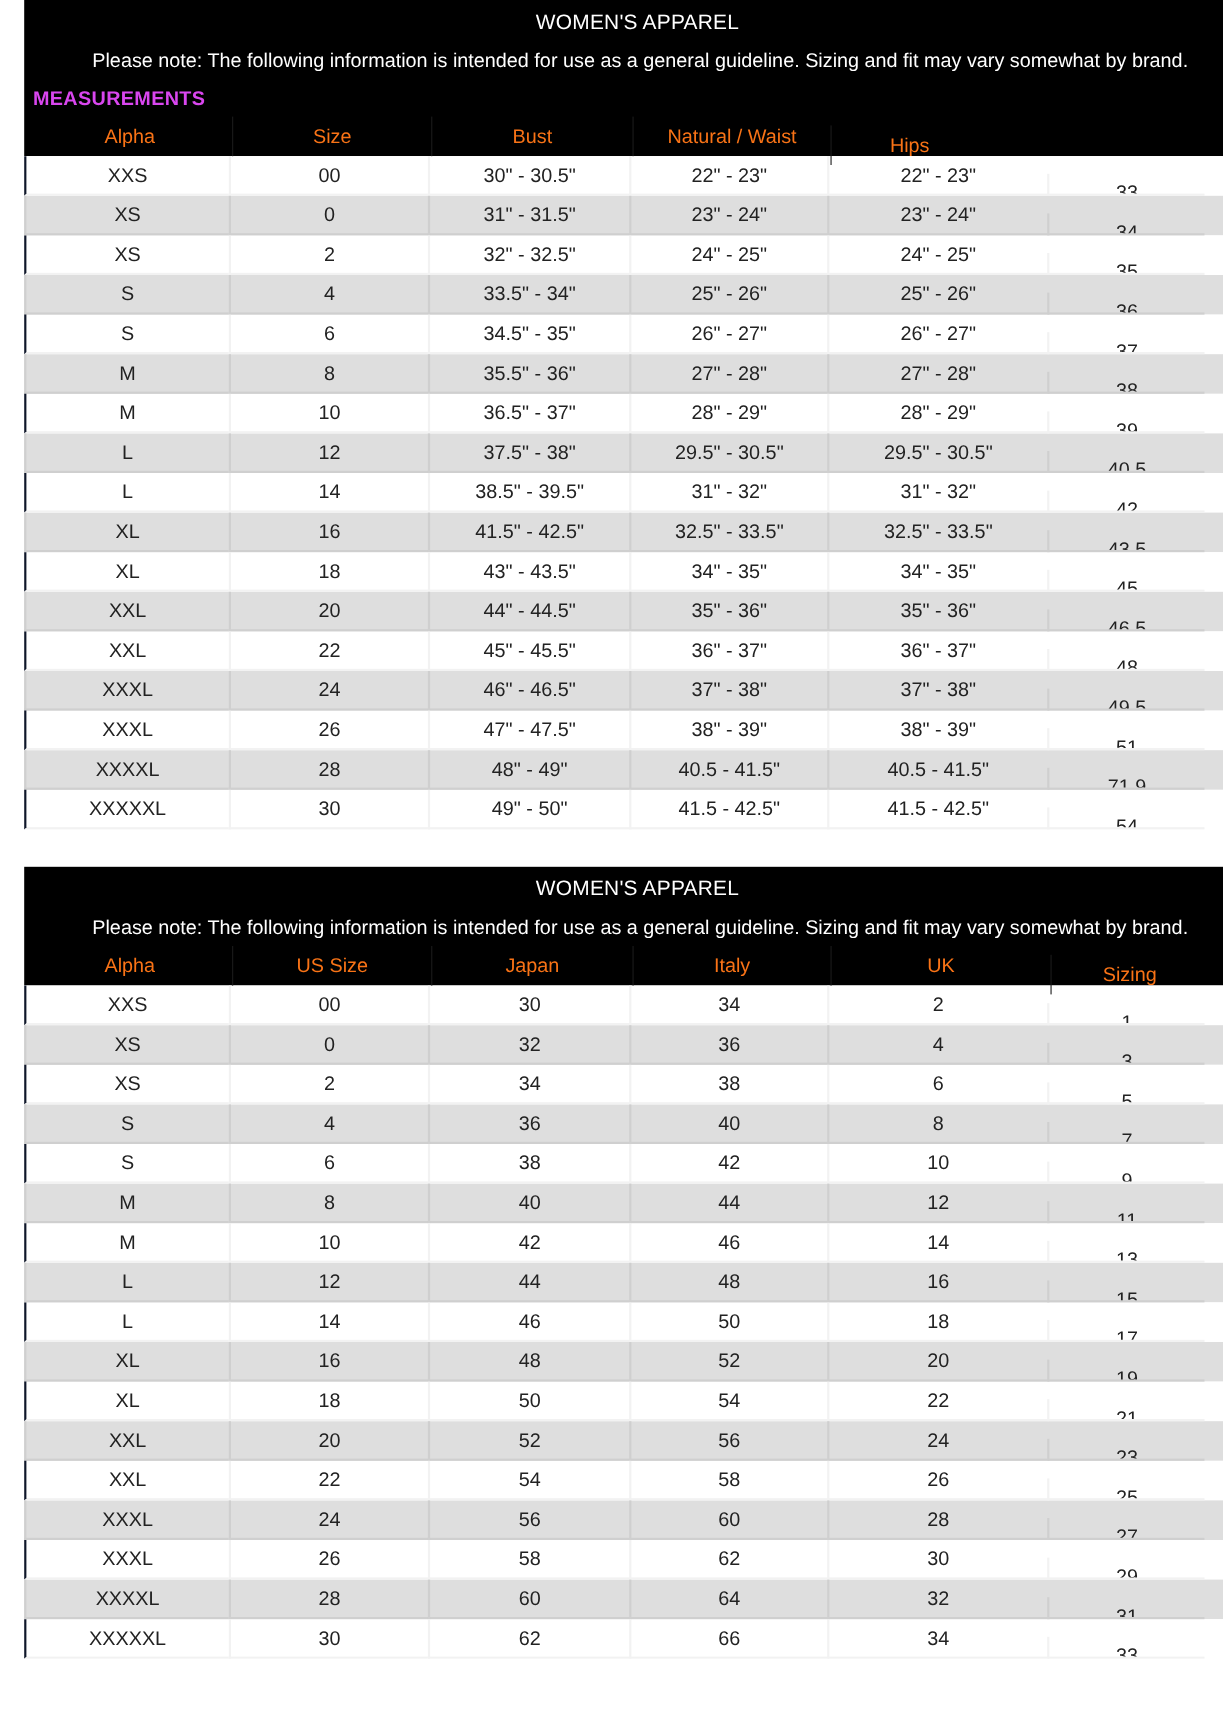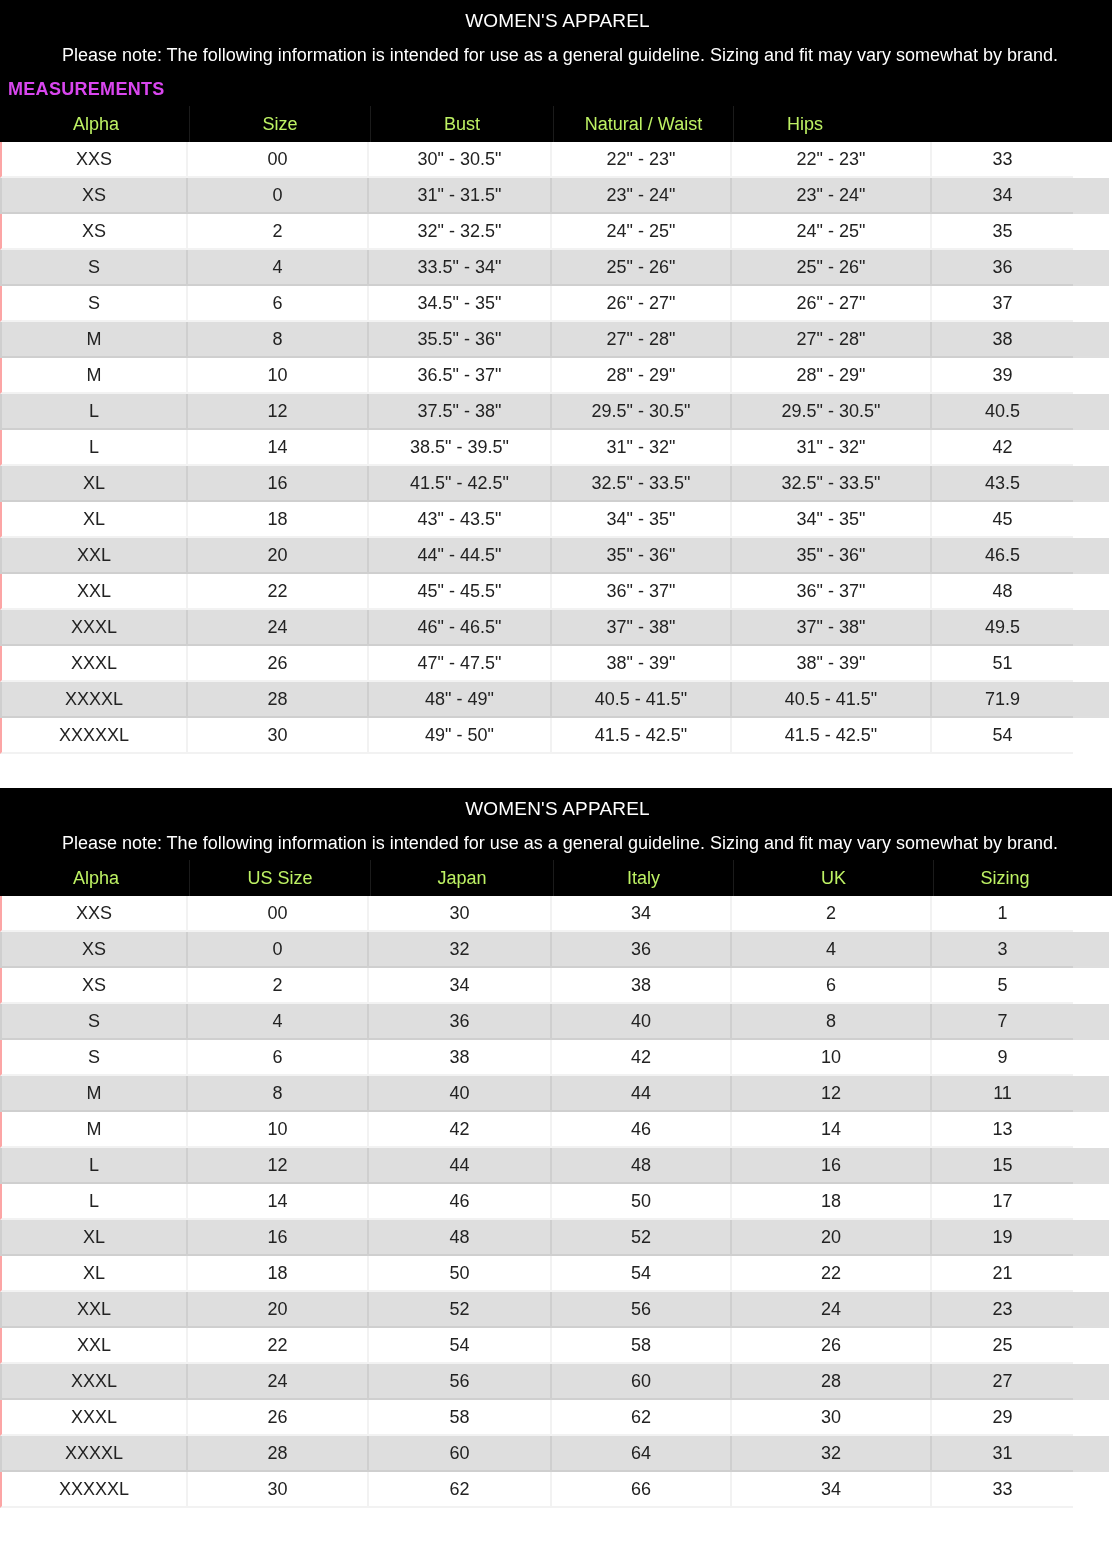--- a/index.html
+++ b/index.html
@@ -16,20 +16,21 @@
   }
 
   .chart-page {
     width: 1112px;
     box-sizing: border-box;
   }
 
   .size-table-block {
     width: 1112px;
     box-sizing: border-box;
+    padding-left: 22px;
   }
 
   .block-gap {
     height: 34px;
     background: #ffffff;
   }
 
   
   .table-header {
     background: #000000;
@@ -73,21 +74,21 @@
   
   .col-head-row {
     display: flex;
     width: 1109px;
     height: 36px;
     align-items: center;
   }
   .col-head-row .cell {
     text-align: center;
     font-size: 18px;
-    color: #bef264;
+    color: #f97316;
     line-height: 36px;
     box-sizing: border-box;
     border-left: 1px solid #1b1b1b;
     overflow: hidden;
     white-space: nowrap;
   }
   .col-head-row .cell:first-child { border-left: none; }
 
   
   .data-rows {
@@ -114,33 +115,33 @@
     border-left: 2px solid #f2f2f2;
     border-bottom: 2px solid #f2f2f2;
     overflow: hidden;
     white-space: nowrap;
   }
   .data-row.alt .cell {
     border-left: 2px solid #cfcfcf;
     border-bottom: 2px solid #cfcfcf;
   }
   .data-row .cell:first-child {
-    border-left: 2px solid #fca5a5;
+    border-left: 2px solid #0f172a;
   }
   .data-row.alt .cell:first-child {
     border-left: 2px solid #cfcfcf;
   }
 
   
   .c0 { width: 186px; }
   .c1 { width: 181px; }
   .c2 { width: 183px; }
   .c3 { width: 180px; }
   .c4 { width: 200px; }
-  .c5 { width: 143px; }
+  .c5 { width: 143px; margin-top: 16px; }
 </style>
 </head>
 <body>
 
 <div class="chart-page">
 
   <div class="size-table-block">
     <div class="table-header">
       <div class="header-title">WOMEN'S APPAREL</div>
       <div class="header-note">Please note: The following information is intended for use as a general guideline. Sizing and fit may vary somewhat by brand.</div>

